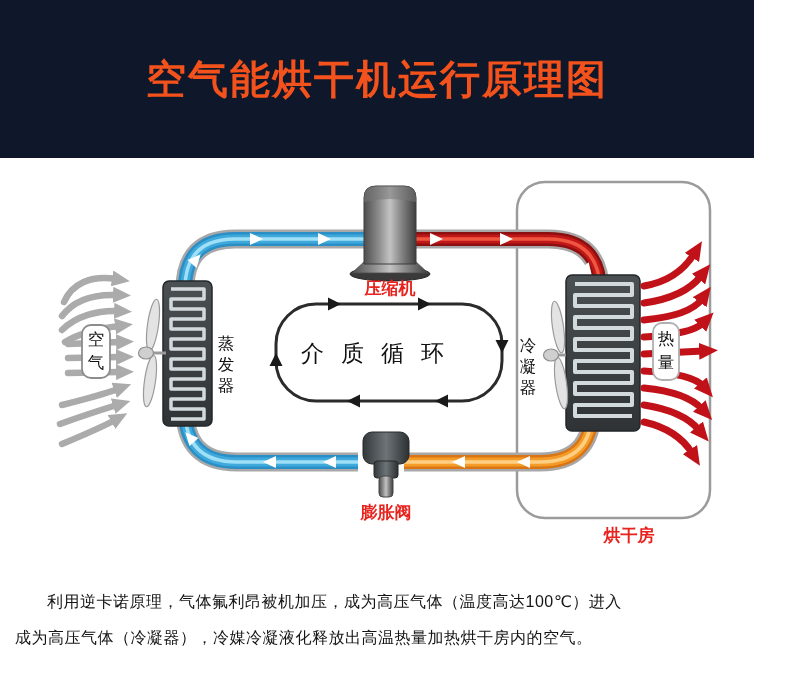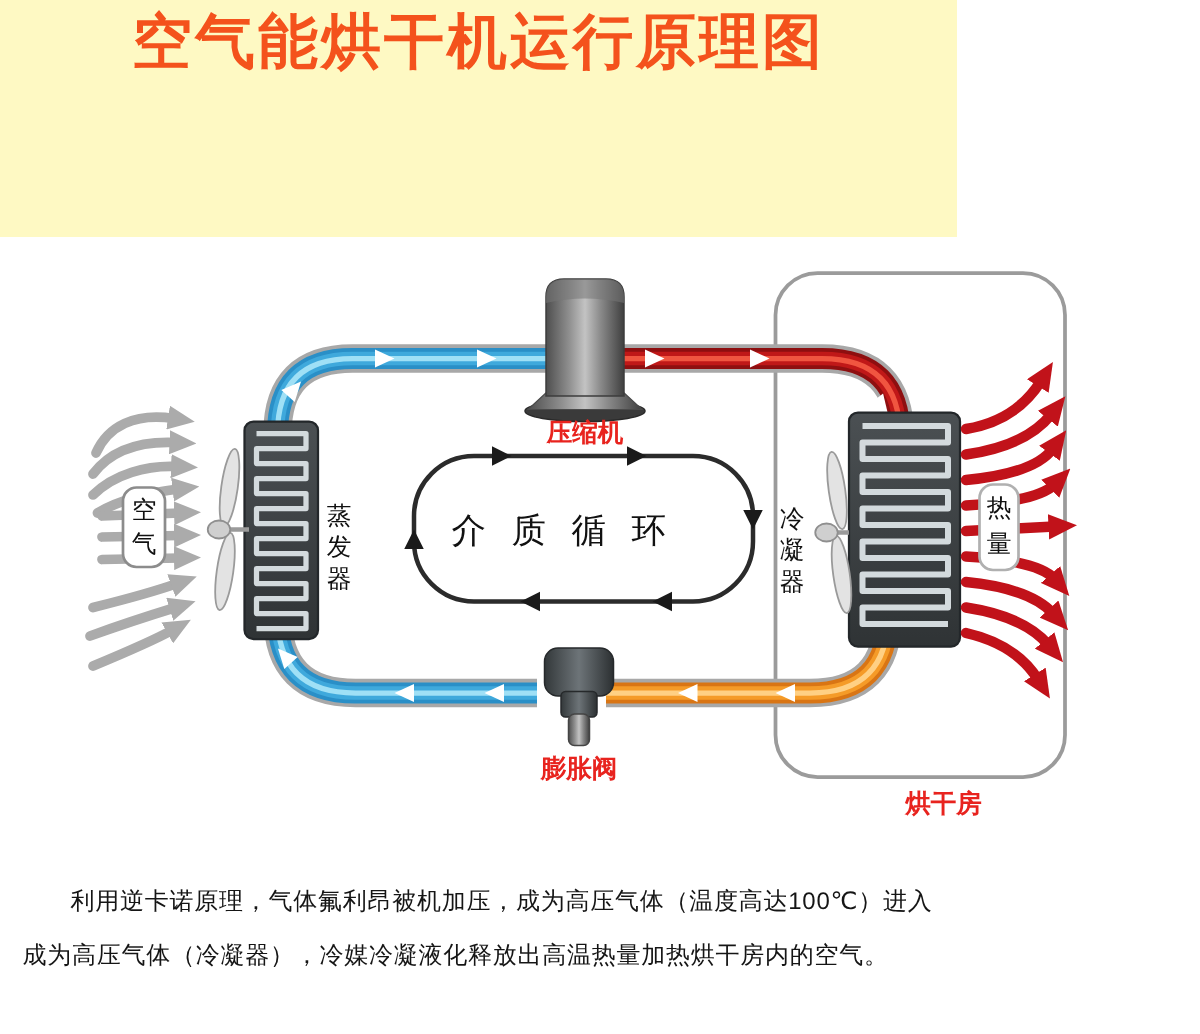--- a/index.html
+++ b/index.html
@@ -2,22 +2,22 @@
 <html><head>
 <meta charset="utf-8">
 <style>
   * { margin:0; padding:0; box-sizing:border-box; }
   html,body { background:#ffffff; }
   body {
     width:800px; height:689px; margin:0 auto; overflow:hidden;
     font-family:"Liberation Sans","DejaVu Sans",sans-serif;
   }
   .header {
-    width:638px; height:158px; background:#fef9c3;
-    display:flex; align-items:flex-start; justify-content:center;
+    width:754px; height:158px; background:#0f172a;
+    display:flex; align-items:center; justify-content:center;
   }
   .title {
     font-size:40px; font-weight:bold; color:#f4521c; letter-spacing:2px;
   }
   .diagram-wrap { width:800px; height:422px; background:#ffffff; }
   .desc {
     width:770px; margin:4px auto 0 auto;
     font-size:16px; line-height:36px; color:#151515;
     text-align:justify; letter-spacing:0.5px;
   }

